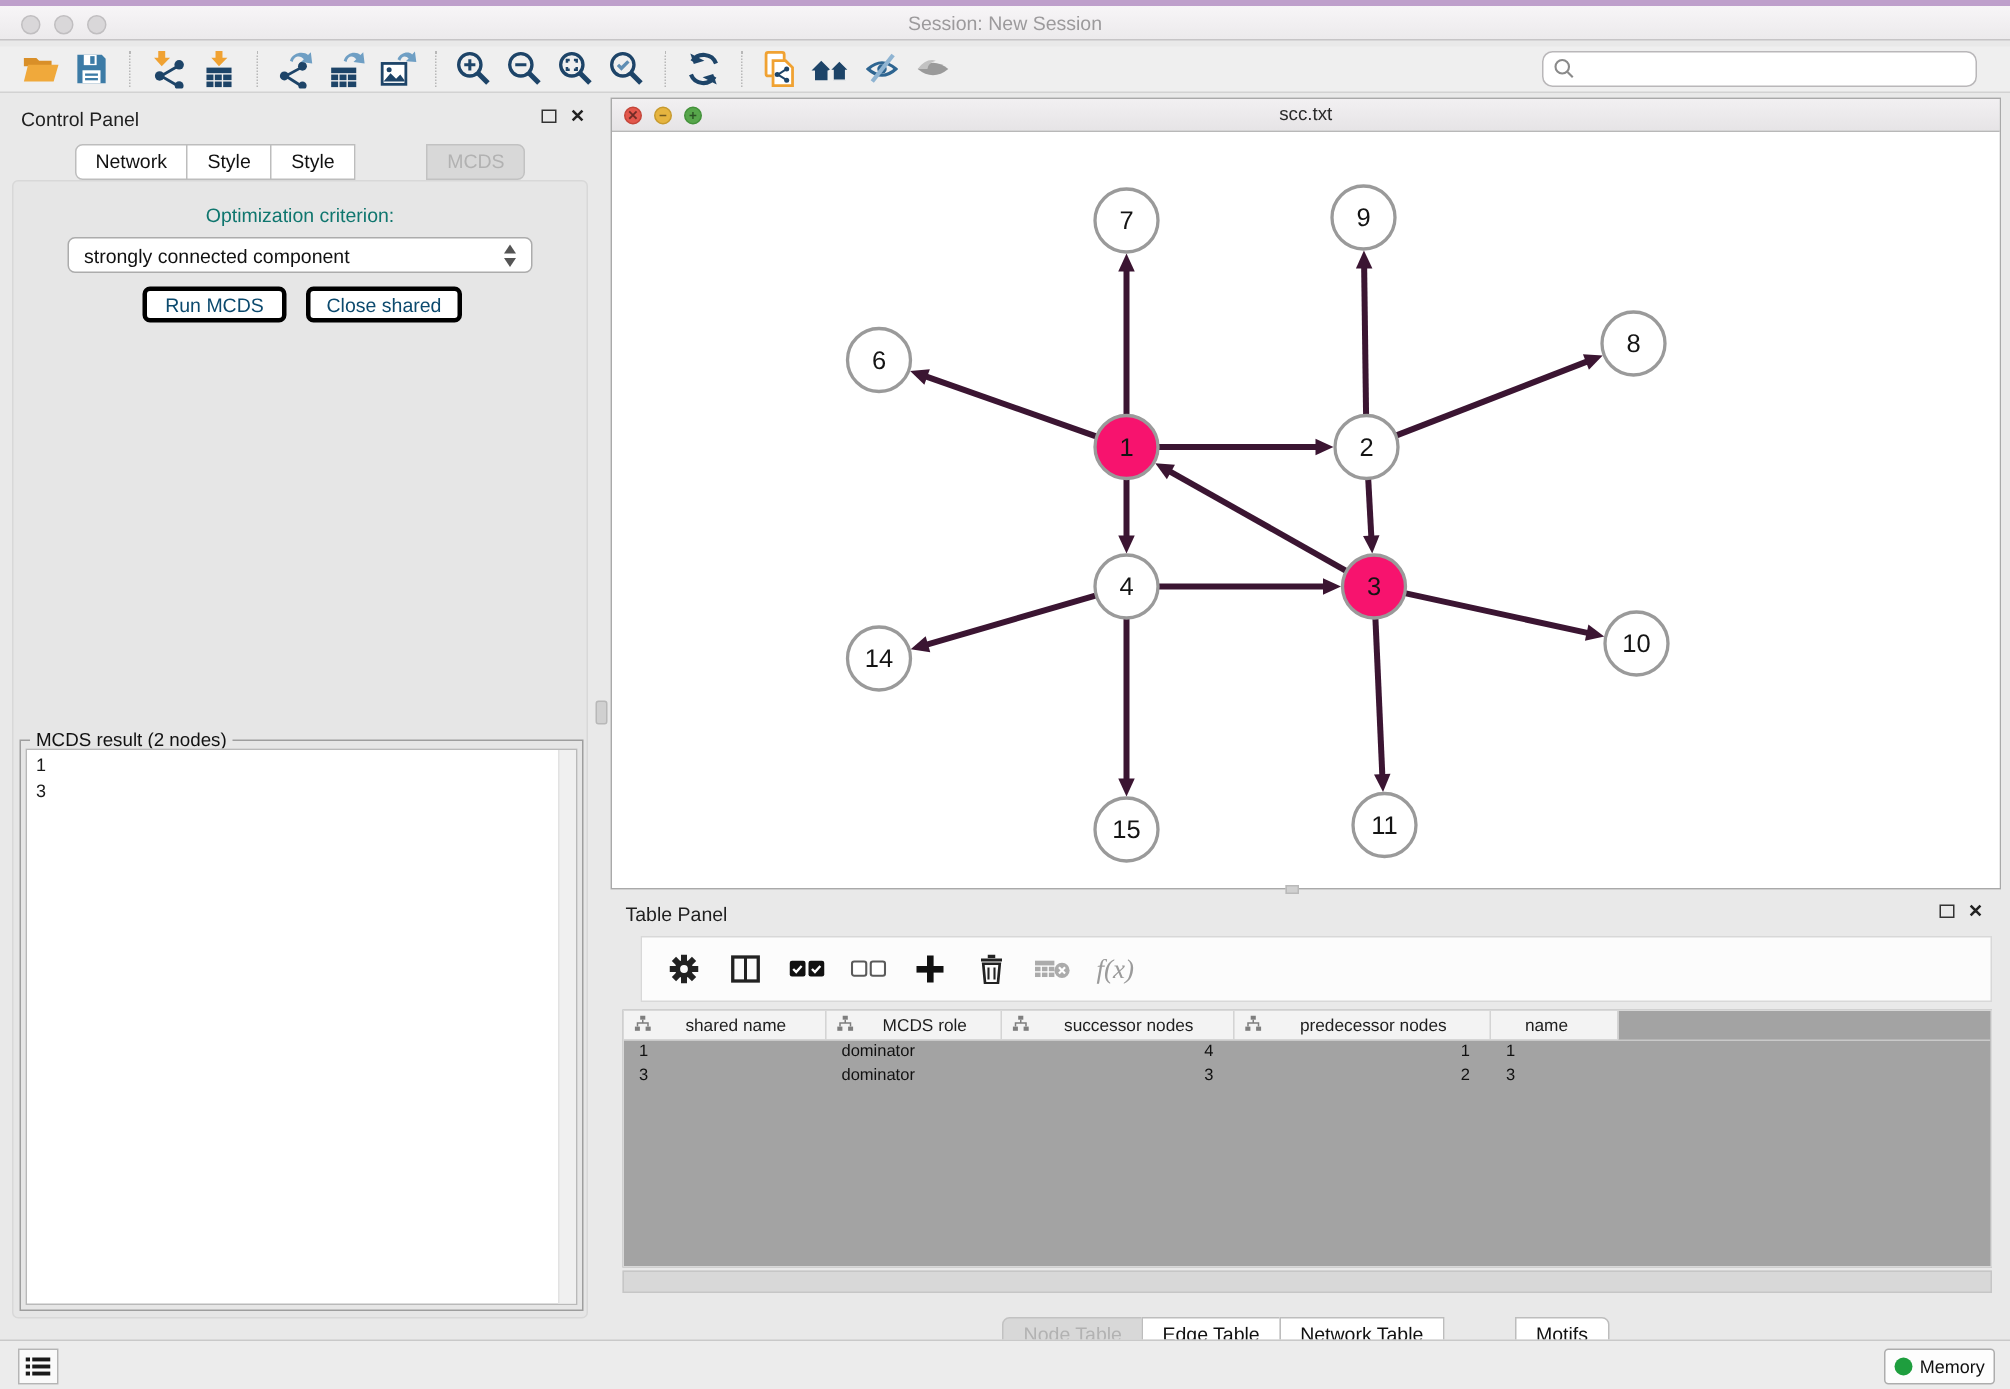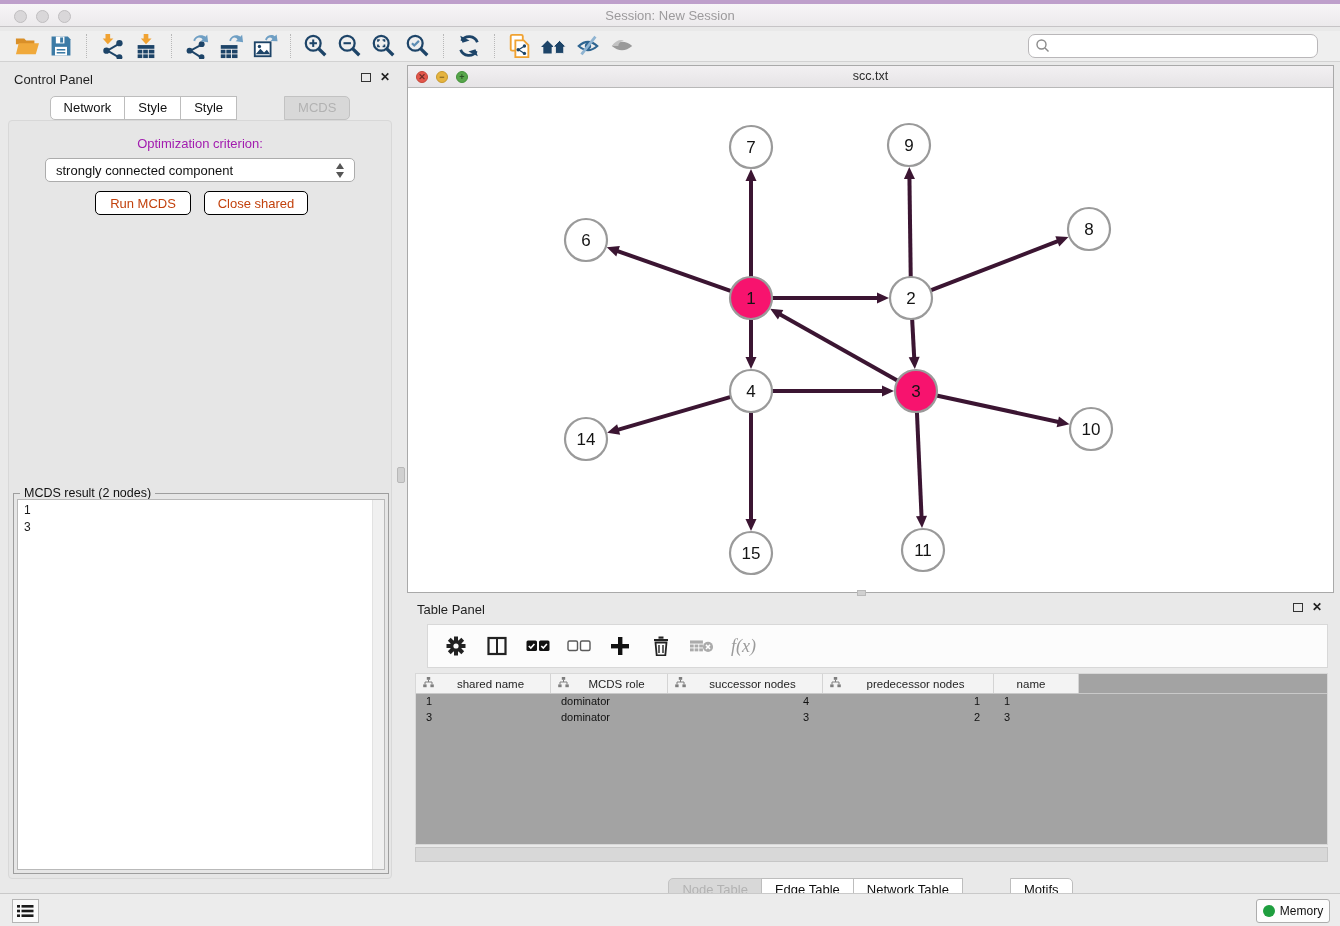--- a/index.html
+++ b/index.html
@@ -39,31 +39,31 @@
 
   .tabs-row { position:absolute; left:0; right:0; top:31px; display:flex; justify-content:center; }
   .tab { font-size:13px; color:#111; background:#FFF; border:1px solid #BDBDBD;
     padding:3px 13px 4px; margin-left:-1px; }
   .tab:first-child { border-top-left-radius:5px; border-bottom-left-radius:5px; margin-left:0; }
   .tab:last-child { border-top-right-radius:5px; border-bottom-right-radius:5px;margin-left:47px; }
   .tab.active { background:#D8D8D8; color:#B2B2B2; border-color:#C2C2C2; }
 
   .cp-content { position:absolute; left:8px; right:8px; top:55px; bottom:4px;
     background:#E6E6E6; border:1px solid #D8D8D8; border-radius:4px; }
-  .opt-label { position:absolute; left:0; right:0; top:15px; text-align:center; font-size:13px; color:#a21caf; }
+  .opt-label { position:absolute; left:0; right:0; top:15px; text-align:center; font-size:13px; color:#0f766e; }
   .opt-select { position:absolute; left:36px; top:37px; width:310px; height:24px; background:#FFF;
     border:1px solid #ACACAC; border-radius:5px; font-size:13px; color:#111;
     display:flex; align-items:center; padding-left:10px; }
   .stepper { position:absolute; right:8px; top:3px; width:11px; height:17px; }
   .stepper .up { position:absolute; top:1px; left:1px; width:0; height:0;
     border-left:4.5px solid transparent; border-right:4.5px solid transparent; border-bottom:6px solid #555; }
   .stepper .down { position:absolute; bottom:1px; left:1px; width:0; height:0;
     border-left:4.5px solid transparent; border-right:4.5px solid transparent; border-top:6px solid #555; }
-  .cp-btn { position:absolute; top:70px; height:24px; background:#FFF; border:1px solid #000000;
-    border-radius:5px; font-size:13px; color:#c2410c; display:flex; align-items:center; justify-content:center;
+  .cp-btn { position:absolute; top:70px; height:24px; background:#FFF; border:3px solid #000000;
+    border-radius:5px; font-size:13px; color:#0c4a6e; display:flex; align-items:center; justify-content:center;
     font-family:"Liberation Sans", sans-serif; }
   .btn-run { left:86px; width:96px; }
   .btn-close { left:195px; width:104px; }
 
   .result-group { position:absolute; left:4px; right:2px; top:372px; bottom:4px; border:1px solid #9E9E9E; }
   .result-legend { position:absolute; top:-8px; left:6px; background:#E6E6E6; padding:0 4px;
     font-size:12.5px; color:#111; }
   .result-area { position:absolute; left:3px; right:3px; top:5px; bottom:3px; background:#FFF;
     border:1px solid #B9B9B9; }
   .result-scroll { position:absolute; right:0; top:0; bottom:0; width:12px; background:#F0F0F0;

